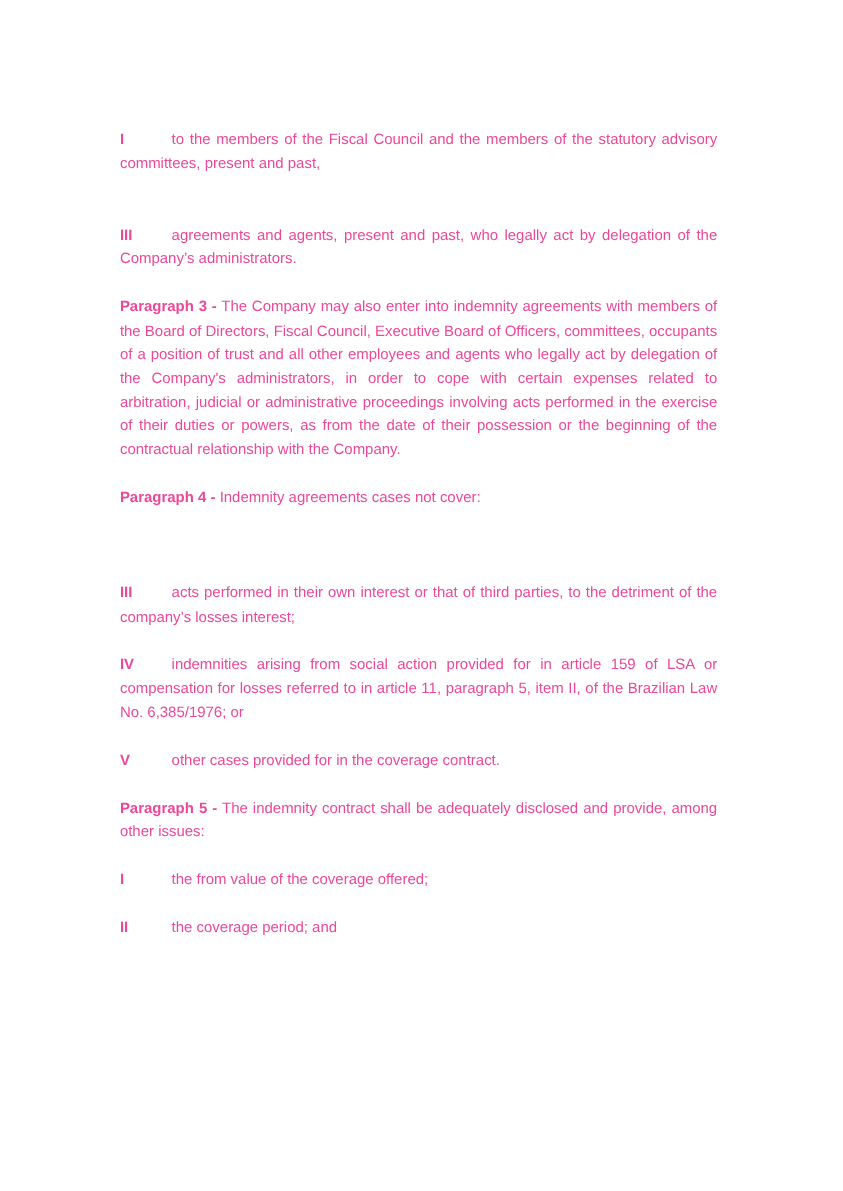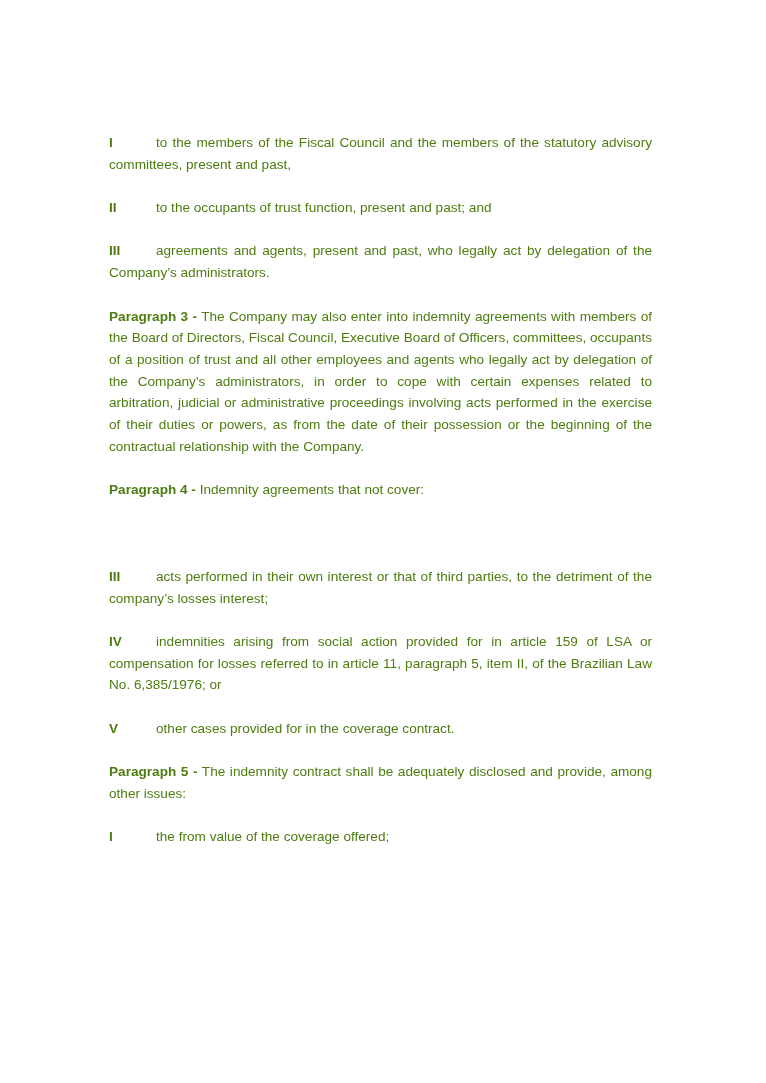--- a/index.html
+++ b/index.html
@@ -5,60 +5,56 @@
   html, body { margin: 0; padding: 0; background: #ffffff; }
   body { width: 766px; height: 1083px; position: relative; overflow: hidden; }
   .page {
     position: absolute;
     left: 109px;
     top: 116px;
     width: 543px;
     font-family: "Liberation Sans", sans-serif;
     font-size: 13.6px;
     line-height: 21.7px;
-    color: #4d7c0f;
-    margin-top: 16px;
+    color: #ec4899;
   }
   .block { text-align: justify; }
   .item { position: relative; text-align: justify; }
   .item .num {
     font-weight: bold;
     display: inline-block;
     width: 47px;
   }
   .para-label { font-weight: bold; }
   .gap { height: 21.7px; }
 </style>
 </head>
 <body>
 
 <div class="page">
 
   <div class="item">
     <span class="num">I</span><span>to the members of the Fiscal Council and the members of the statutory advisory committees, present and past,</span>
   </div>
   <div class="gap"></div>
-  <div class="item">
-    <span class="num">II</span><span>to the occupants of trust function, present and past; and</span>
-  </div>
   <div class="gap"></div>
   <div class="item">
     <span class="num">III</span><span>agreements and agents, present and past, who legally act by delegation of the Company’s administrators.</span>
   </div>
   <div class="gap"></div>
 
   <div class="block">
     <span class="para-label">Paragraph 3 -</span>
     <span>The Company may also enter into indemnity agreements with members of the Board of Directors, Fiscal Council, Executive Board of Officers, committees, occupants of a position of trust and all other employees and agents who legally act by delegation of the Company's administrators, in order to cope with certain expenses related to arbitration, judicial or administrative proceedings involving acts performed in the exercise of their duties or powers, as from the date of their possession or the beginning of the contractual relationship with the Company.</span>
   </div>
   <div class="gap"></div>
 
   <div class="block">
     <span class="para-label">Paragraph 4 -</span>
-    <span>Indemnity agreements that not cover:</span>
+    <span>Indemnity agreements cases not cover:</span>
   </div>
   <div class="gap"></div>
 
   <div class="gap"></div>
   <div class="gap"></div>
   <div class="item">
     <span class="num">III</span><span>acts performed in their own interest or that of third parties, to the detriment of the company’s losses interest;</span>
   </div>
   <div class="gap"></div>
   <div class="item">
@@ -73,14 +69,17 @@
   <div class="block">
     <span class="para-label">Paragraph 5 -</span>
     <span>The indemnity contract shall be adequately disclosed and provide, among other issues:</span>
   </div>
   <div class="gap"></div>
 
   <div class="item">
     <span class="num">I</span><span>the from value of the coverage offered;</span>
   </div>
   <div class="gap"></div>
+  <div class="item">
+    <span class="num">II</span><span>the coverage period; and</span>
+  </div>
 
 </div>
 
 </body></html>

